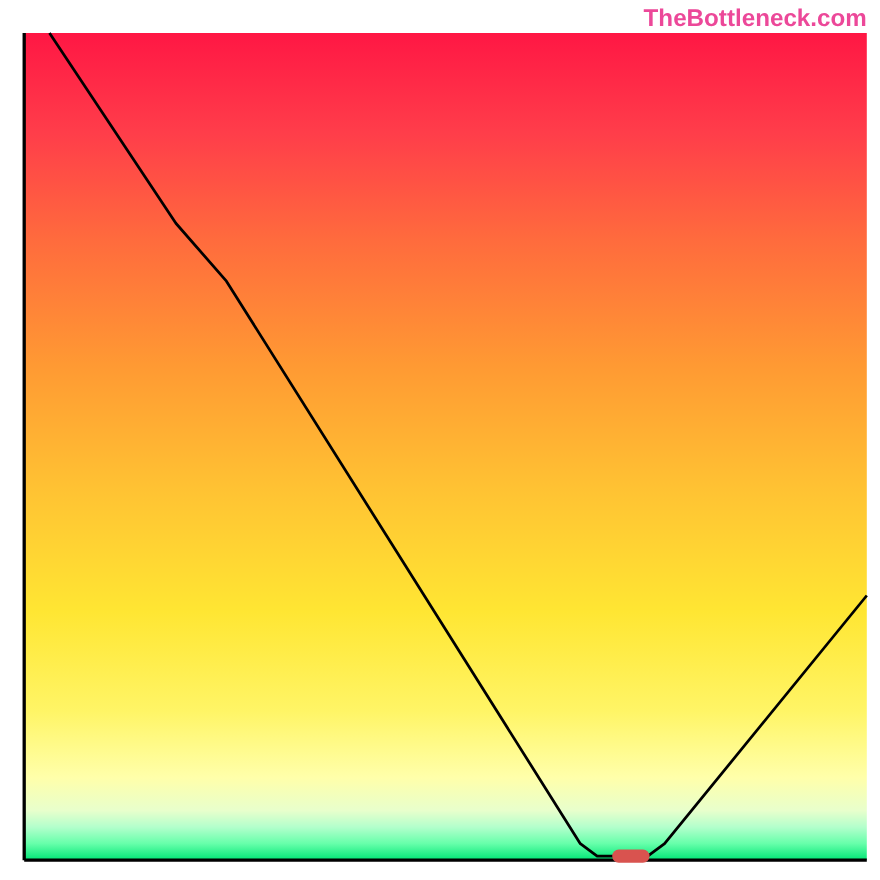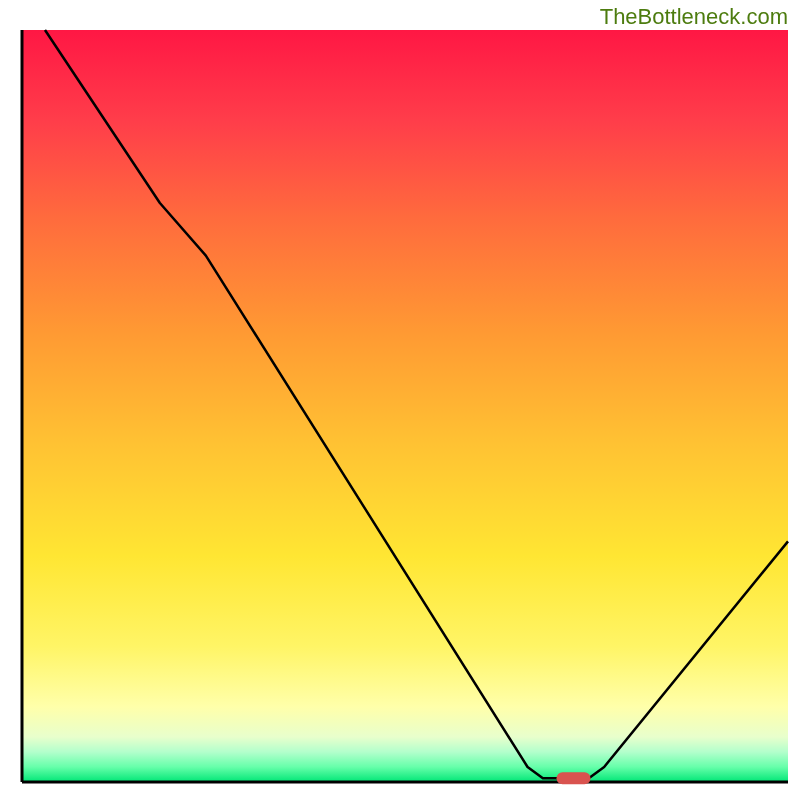--- a/index.html
+++ b/index.html
@@ -15,22 +15,22 @@
     top: 0;
     left: 0;
     width: 800px;
     height: 800px;
   }
   .watermark {
     position: absolute;
     top: 4px;
     right: 12px;
     font-size: 22px;
-    color: #4d7c0f;
-    font-weight: normal;
+    color: #ec4899;
+    font-weight: bold;
     z-index: 10;
   }
   svg {
     display: block;
   }
 </style>
 </head>
 <body>
 
 <div class="chart-container">

